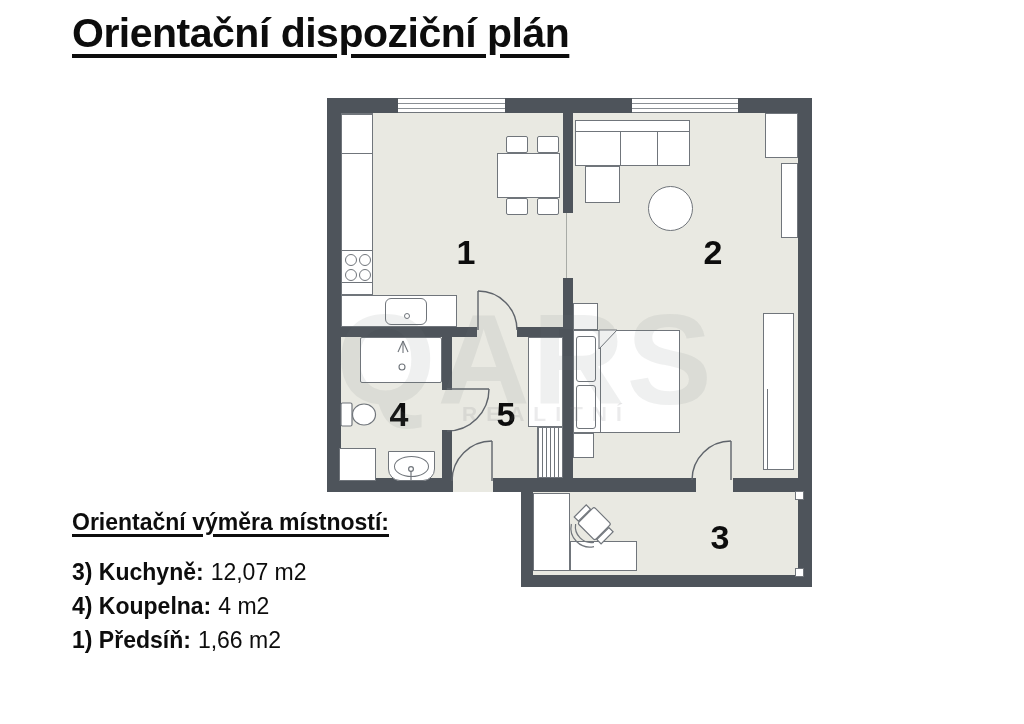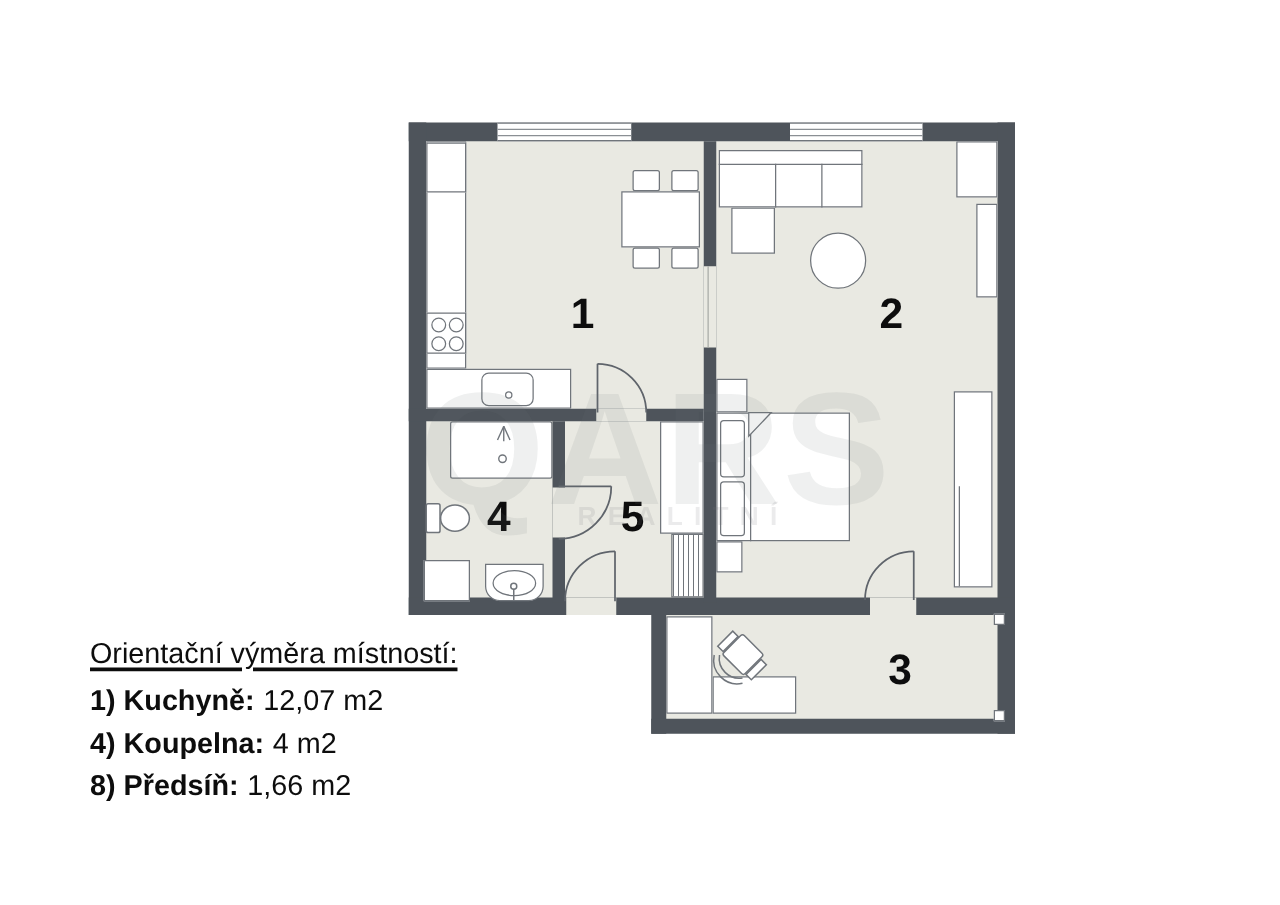--- a/index.html
+++ b/index.html
@@ -21,33 +21,34 @@
   .win{position:absolute;background:#fff;border-top:1px solid var(--line);border-bottom:1px solid var(--line);box-sizing:border-box;}
   .win .wl{position:absolute;left:0;width:100%;height:1px;background:#8a8f94;}
   .burner{position:absolute;width:12px;height:12px;border:1px solid var(--line);border-radius:50%;box-sizing:border-box;background:#fff;}
   .drain{position:absolute;width:6px;height:6px;border:1px solid var(--line);border-radius:50%;box-sizing:border-box;background:#fff;}
   .round{border-radius:50%;}
   .rack{position:absolute;background:repeating-linear-gradient(90deg,var(--line) 0 1px,#fff 1px 4px);border:1px solid var(--line);box-sizing:border-box;}
   .room-label{position:absolute;font-weight:700;font-size:34px;transform:translate(-50%,-50%);letter-spacing:0;}
   .title{position:absolute;left:72px;top:10px;font-size:41px;font-weight:700;letter-spacing:-0.5px;
          text-decoration:underline;text-decoration-thickness:4px;text-underline-offset:7px;}
   .legend{position:absolute;left:72px;top:505px;font-size:23px;line-height:34px;}
-  .legend .head{font-weight:400;text-decoration:underline;text-decoration-thickness:2.5px;text-underline-offset:4px;margin-bottom:4px;}
+  .legend .head{font-weight:700;text-decoration:underline;text-decoration-thickness:2.5px;text-underline-offset:4px;margin-bottom:16px;}
   .legend .lab{font-weight:700;margin-right:7px;}
   .legend .val{font-weight:400;}
   .wm{position:absolute;pointer-events:none;white-space:nowrap;font-weight:700;}
   .wm-big{left:336px;top:296px;font-size:128px;line-height:1;letter-spacing:2px;color:rgba(110,115,120,0.11);}
   .wm-small{left:462px;top:402px;font-size:21px;letter-spacing:9px;color:rgba(110,115,120,0.14);}
   svg.overlay{position:absolute;left:0;top:0;pointer-events:none;}
 </style>
 </head>
 <body>
 
 <div class="canvas">
 
+  <div class="title">Orientační dispoziční plán</div>
 
   <div class="floor" style="left:339px;top:111px;width:226px;height:218px;"></div>
   <div class="floor" style="left:571px;top:111px;width:229px;height:369px;"></div>
   <div class="floor" style="left:339px;top:335px;width:105px;height:147px;"></div>
   <div class="floor" style="left:450px;top:335px;width:115px;height:147px;"></div>
   <div class="floor" style="left:531px;top:490px;width:269px;height:87px;"></div>
 
   <div class="wall" style="left:327px;top:98px;width:485px;height:15px;"></div>
   <div class="wall" style="left:327px;top:98px;width:14px;height:394px;"></div>
   <div class="wall" style="left:798px;top:98px;width:14px;height:489px;"></div>
@@ -176,26 +177,26 @@
 
   <div class="room-label" style="left:466px;top:252px;">1</div>
   <div class="room-label" style="left:713px;top:252px;">2</div>
   <div class="room-label" style="left:720px;top:537px;">3</div>
   <div class="room-label" style="left:399px;top:414px;">4</div>
   <div class="room-label" style="left:506px;top:414px;">5</div>
 
   <div class="legend">
     <div class="head">Orientační výměra místností:</div>
     <div class="row">
-      <span class="lab">1) Kuchyně:</span><span class="val">12,07 m2</span>
+      <span class="lab">3) Kuchyně:</span><span class="val">12,07 m2</span>
     </div>
     <div class="row">
       <span class="lab">4) Koupelna:</span><span class="val">4 m2</span>
     </div>
     <div class="row">
-      <span class="lab">8) Předsíň:</span><span class="val">1,66 m2</span>
+      <span class="lab">1) Předsíň:</span><span class="val">1,66 m2</span>
     </div>
   </div>
 
   <div class="wm wm-big">QARS</div>
   <div class="wm wm-small">REALITNÍ</div>
 
 </div>
 
 </body></html>

